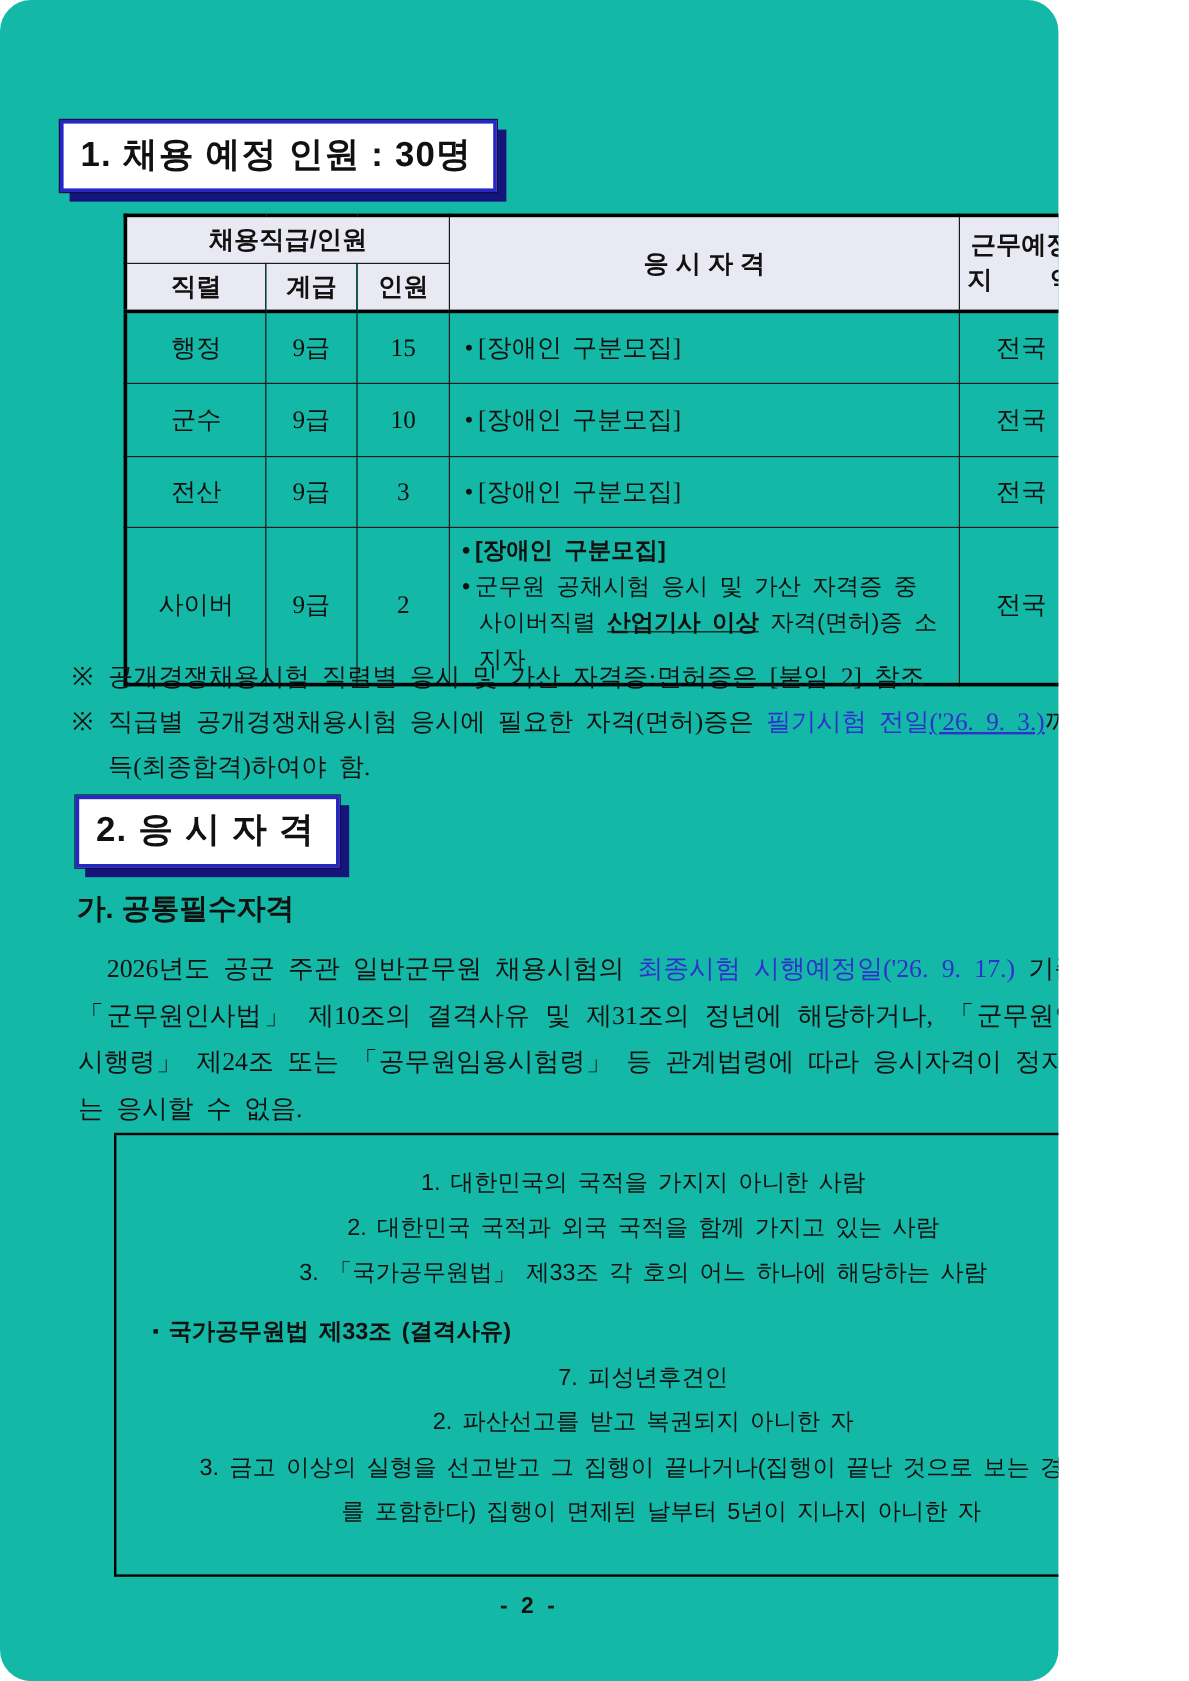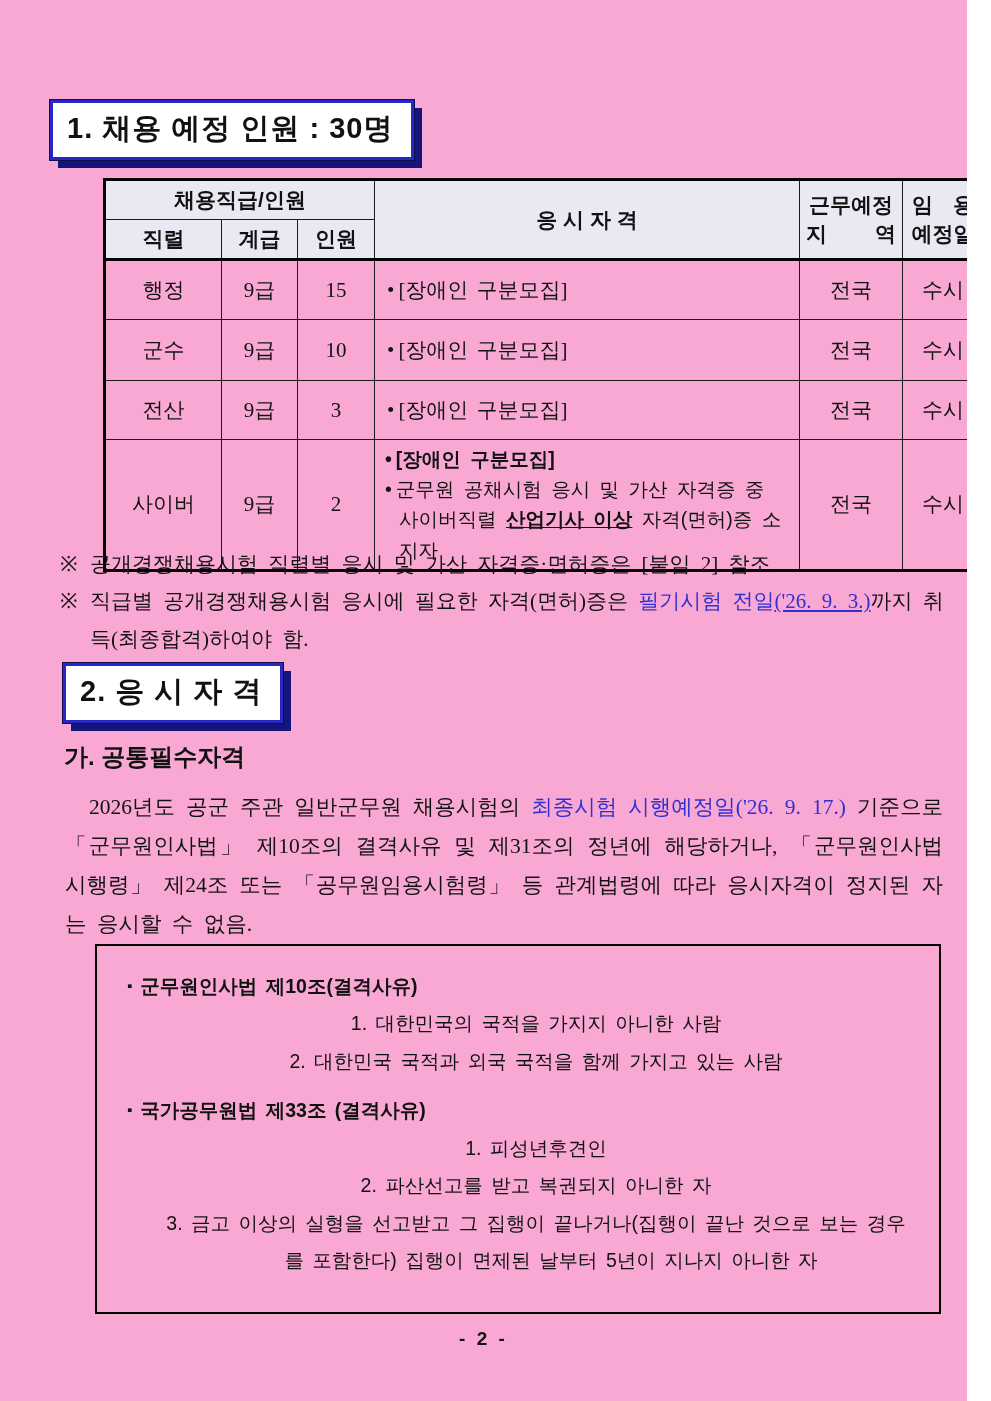--- a/index.html
+++ b/index.html
@@ -5,26 +5,27 @@
   :root {
     --accent-blue-border: #2727C4;
     --accent-navy-shadow: #14147A;
     --link-blue: #3030CF;
     --table-header-bg: #E9E9F4;
   }
   * { margin: 0; padding: 0; box-sizing: border-box; }
   html, body { background: #fff; }
   .page {
     position: relative;
-    width: 967px;
+    width: 882px;
     height: 1401px;
-    background: #f9a8d4;
+    background: #14b8a6;
     font-family: "Liberation Serif", serif;
     color: #111;
     overflow: hidden;
+    border-radius: 26px;
   }
   
   .title-box {
     position: absolute;
     display: inline-block;
     background: #fff;
     border: 3px solid var(--accent-blue-border);
     outline: 1px solid #0d0d50;
     box-shadow: 8px 8px 0 var(--accent-navy-shadow);
     padding: 6px 18px 8px 14px;
@@ -245,30 +246,30 @@
   <div class="title-box title-box-2">
     <span>2. 응 시 자 격</span>
   </div>
 
   <div class="sub-heading">가. 공통필수자격</div>
 
   <div class="body-para"><span>2026년도 공군 주관 일반군무원 채용시험의 </span><span class="blue-text">최종시험 시행예정일('26. 9. 17.)</span><span> 기준으로 「군무원인사법」 제10조의 결격사유 및 제31조의 정년에 해당하거나, 「군무원인사법 시행령」 제24조 또는 「공무원임용시험령」 등 관계법령에 따라 응시자격이 정지된 자는 응시할 수 없음.</span></div>
 
   <div class="law-box">
     <div class="law-group">
-      <div class="law-heading"><span class="square-bullet">▪</span><span>군무원인사법 제10조(결격사유)</span></div>
       <div class="law-items">
         <div class="law-item">1. 대한민국의 국적을 가지지 아니한 사람</div>
         <div class="law-item">2. 대한민국 국적과 외국 국적을 함께 가지고 있는 사람</div>
+        <div class="law-item">3. 「국가공무원법」 제33조 각 호의 어느 하나에 해당하는 사람</div>
       </div>
     </div>
     <div class="law-group">
       <div class="law-heading"><span class="square-bullet">▪</span><span>국가공무원법 제33조 (결격사유)</span></div>
       <div class="law-items">
-        <div class="law-item">1. 피성년후견인</div>
+        <div class="law-item">7. 피성년후견인</div>
         <div class="law-item">2. 파산선고를 받고 복권되지 아니한 자</div>
         <div class="law-item">3. 금고 이상의 실형을 선고받고 그 집행이 끝나거나(집행이 끝난 것으로 보는 경우를 포함한다) 집행이 면제된 날부터 5년이 지나지 아니한 자</div>
       </div>
     </div>
   </div>
 
   <div class="page-number">- 2 -</div>
 
 </div>
 

